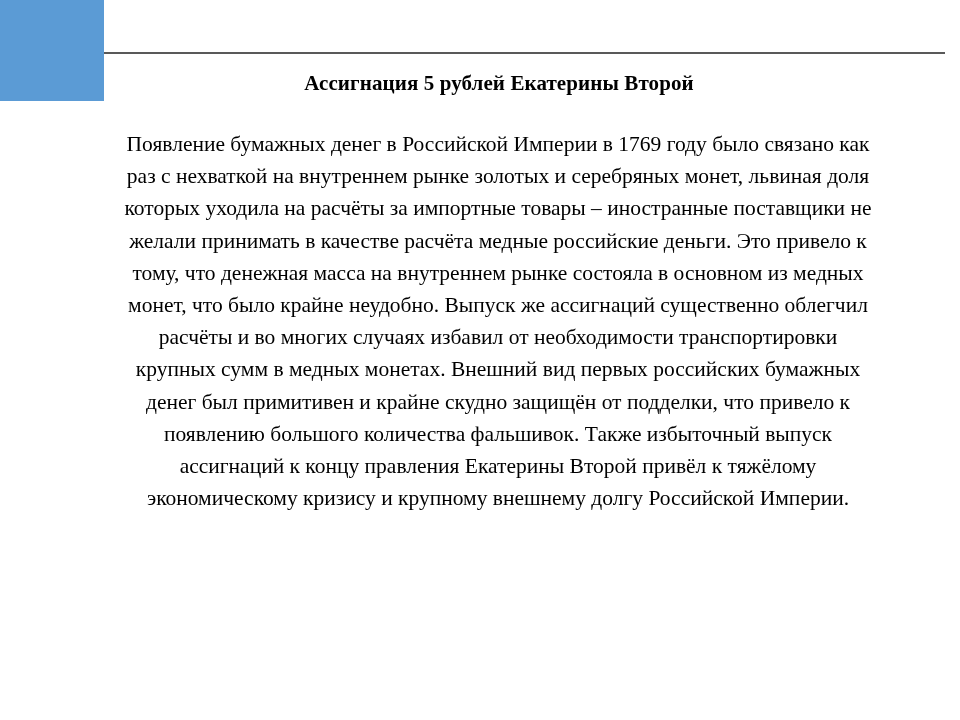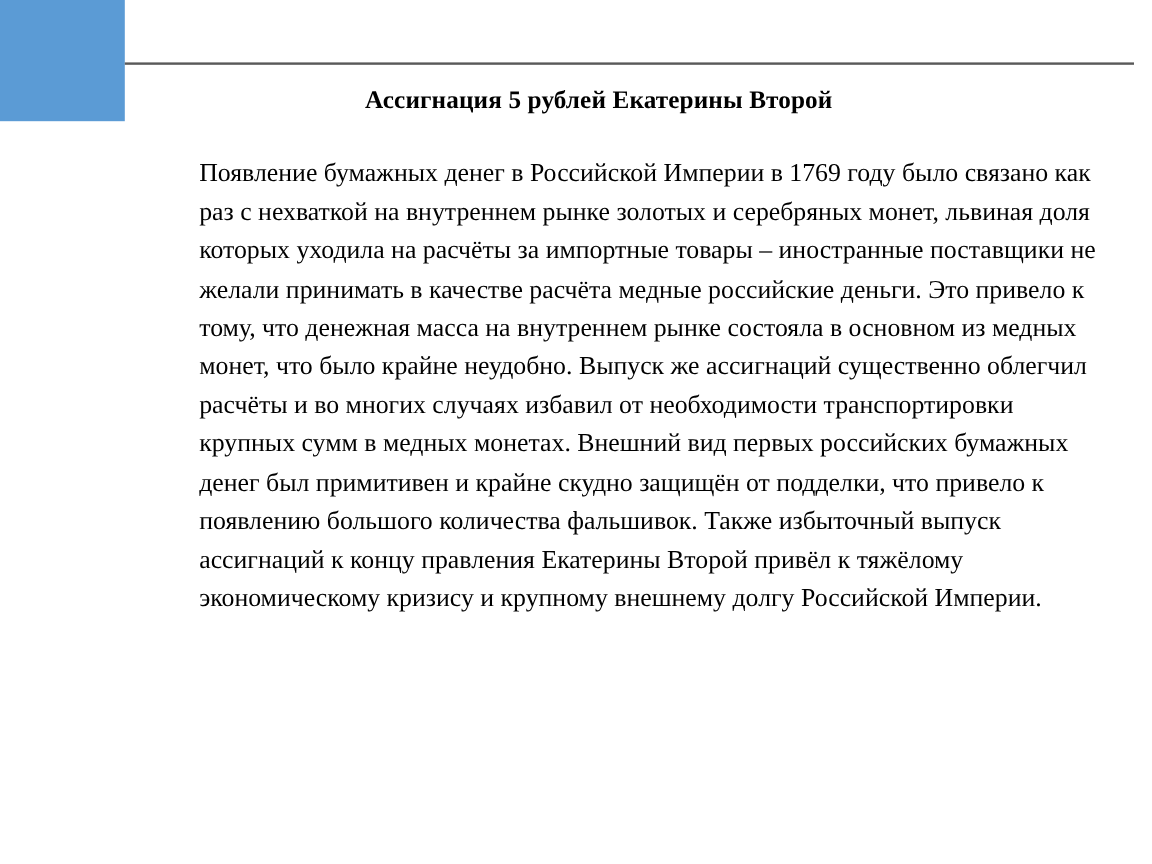--- a/index.html
+++ b/index.html
@@ -53,22 +53,21 @@
   }
   
   #body-text {
     position: absolute;
     left: 118px;
     top: 128px;
     width: 760px;
     font-size: 21.5px;
     line-height: 32.2px;
     color: #000000;
-    text-align: left;
-    margin-left: 48px;
+    text-align: center;
   }
   #body-text .para {
     margin: 0;
   }
 </style>
 </head>
 <body>
 
 <div id="slide">
 

